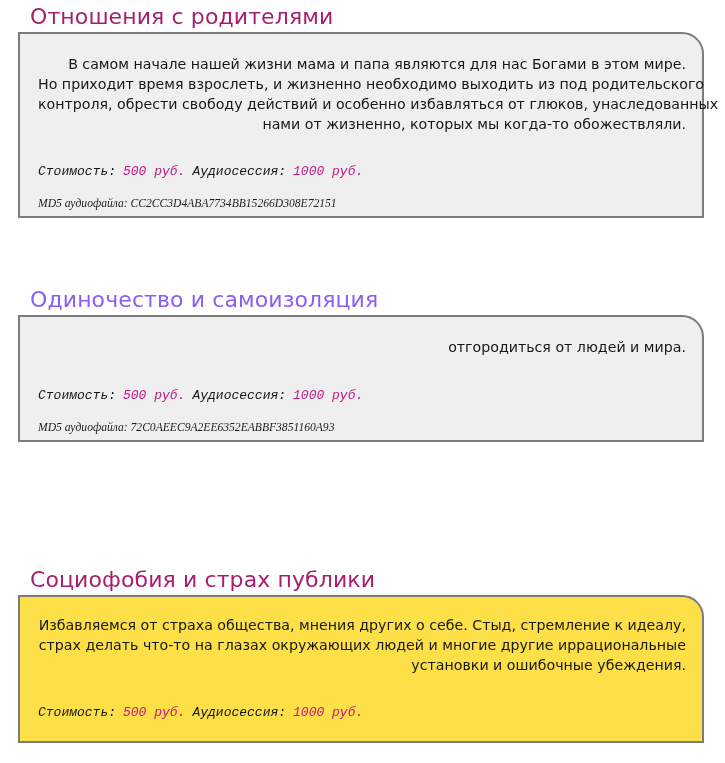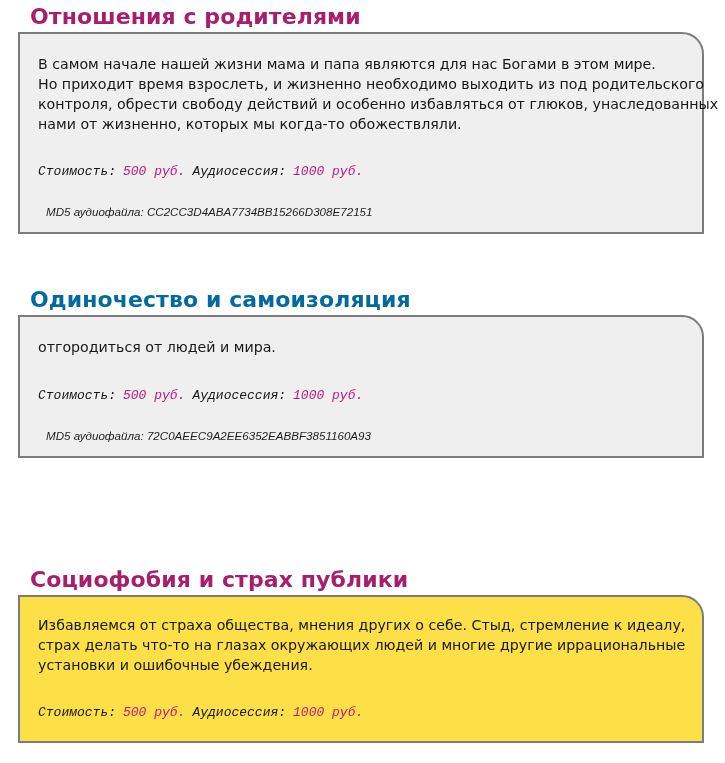--- a/index.html
+++ b/index.html
@@ -28,21 +28,21 @@
     left: 0;
     width: 725px;
   }
 
   .section-title {
     margin: 0;
     padding: 0 12px 0 30px;
     color: #a81e6e;
     font-family: "DejaVu Sans", "Liberation Sans", sans-serif;
     font-size: 22px;
-    font-weight: 700;
+    font-weight: 400;
     line-height: 30px;
     letter-spacing: 0.1px;
     white-space: nowrap;
   }
 
   .card {
     position: relative;
     margin: 0 0 0 18px;
     width: 686px;
     box-sizing: border-box;
@@ -59,20 +59,21 @@
     margin: 0;
     padding: 0 0 0 2px;
     font-family: "DejaVu Sans", "Liberation Sans", sans-serif;
     font-size: 14.2px;
     line-height: 20px;
     color: #171717;
   }
   .card-body .line {
     display: block;
     white-space: nowrap;
+    text-align: right;
   }
 
   .price-row {
     margin: 0;
     padding: 0 0 0 2px;
     font-family: Liberation Mono, monospace;
     font-style: italic;
     font-size: 13px;
     line-height: 20px;
     color: #171717;
@@ -81,23 +82,23 @@
   .price-row .amount {
     color: #c0177f;
     font-style: italic;
   }
   .price-row .gap {
     display: inline-block;
     width: 7px;
   }
 
   .md5-row {
-    margin: 8px;
+    margin: 0;
     padding: 0 0 0 2px;
-    font-family: Liberation Sans, sans-serif;
+    font-family: Liberation Serif, serif;
     font-style: italic;
     font-size: 11.6px;
     line-height: 16px;
     color: #1d1d1d;
     white-space: nowrap;
   }
 
   
   .spacer-body-price { height: 28px; }
   .spacer-price-md5  { height: 14px; }
@@ -124,21 +125,21 @@
       <div class="spacer-price-md5"></div>
       <p class="md5-row">
         <span>MD5 аудиофайла:</span>
         <span>CC2CC3D4ABA7734BB15266D308E72151</span>
       </p>
       <div class="pad-bottom"></div>
     </div>
   </div>
 
   <div class="section" style="top:285px;">
-    <h2 class="section-title" style="color: #0369a1;">Одиночество и самоизоляция</h2>
+    <h2 class="section-title" style="color: #8b5cf6;">Одиночество и самоизоляция</h2>
     <div class="card" style="padding-top: 20px; background: rgb(239, 239, 239); border-color: rgb(124, 124, 124);">
       <p class="card-body">
         <span class="line">отгородиться от людей и мира.</span>
       </p>
       <div class="spacer-body-price" style="height:29px;"></div>
       <p class="price-row">
         <span>Стоимость:</span><span class="gap"></span><span class="amount" style="color: rgb(192, 23, 127);">500 руб.</span><span class="gap"></span><span>Аудиосессия:</span><span class="gap"></span><span class="amount" style="color: rgb(192, 23, 127);">1000 руб.</span>
       </p>
       <div class="spacer-price-md5"></div>
       <p class="md5-row">

